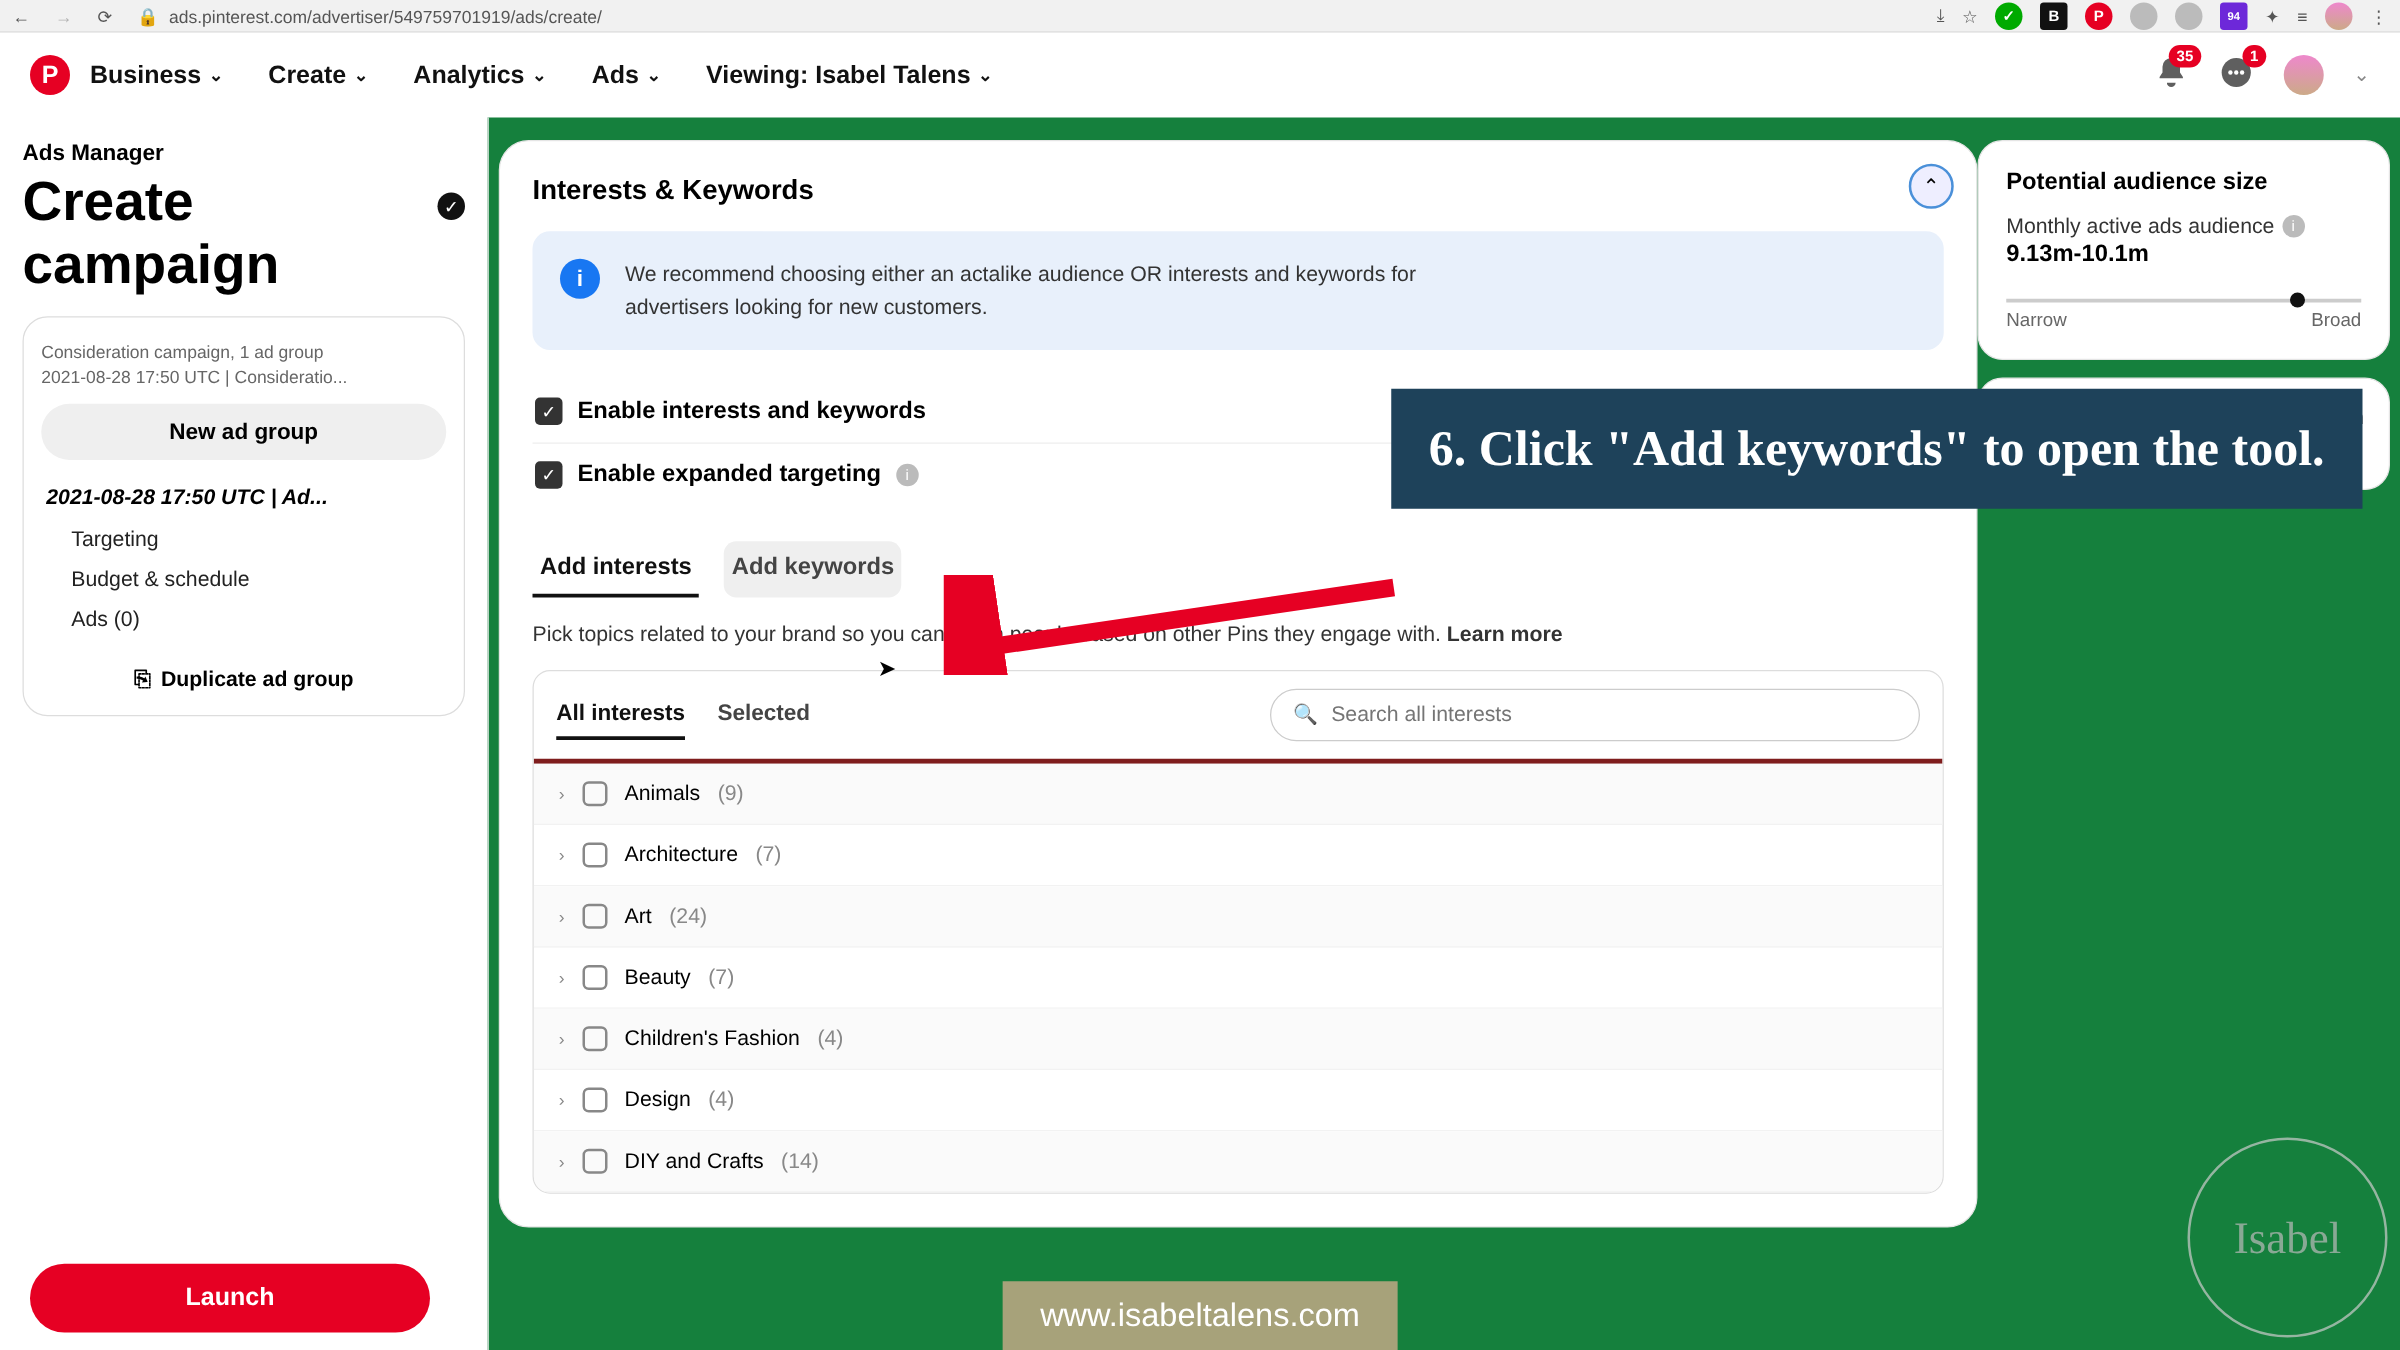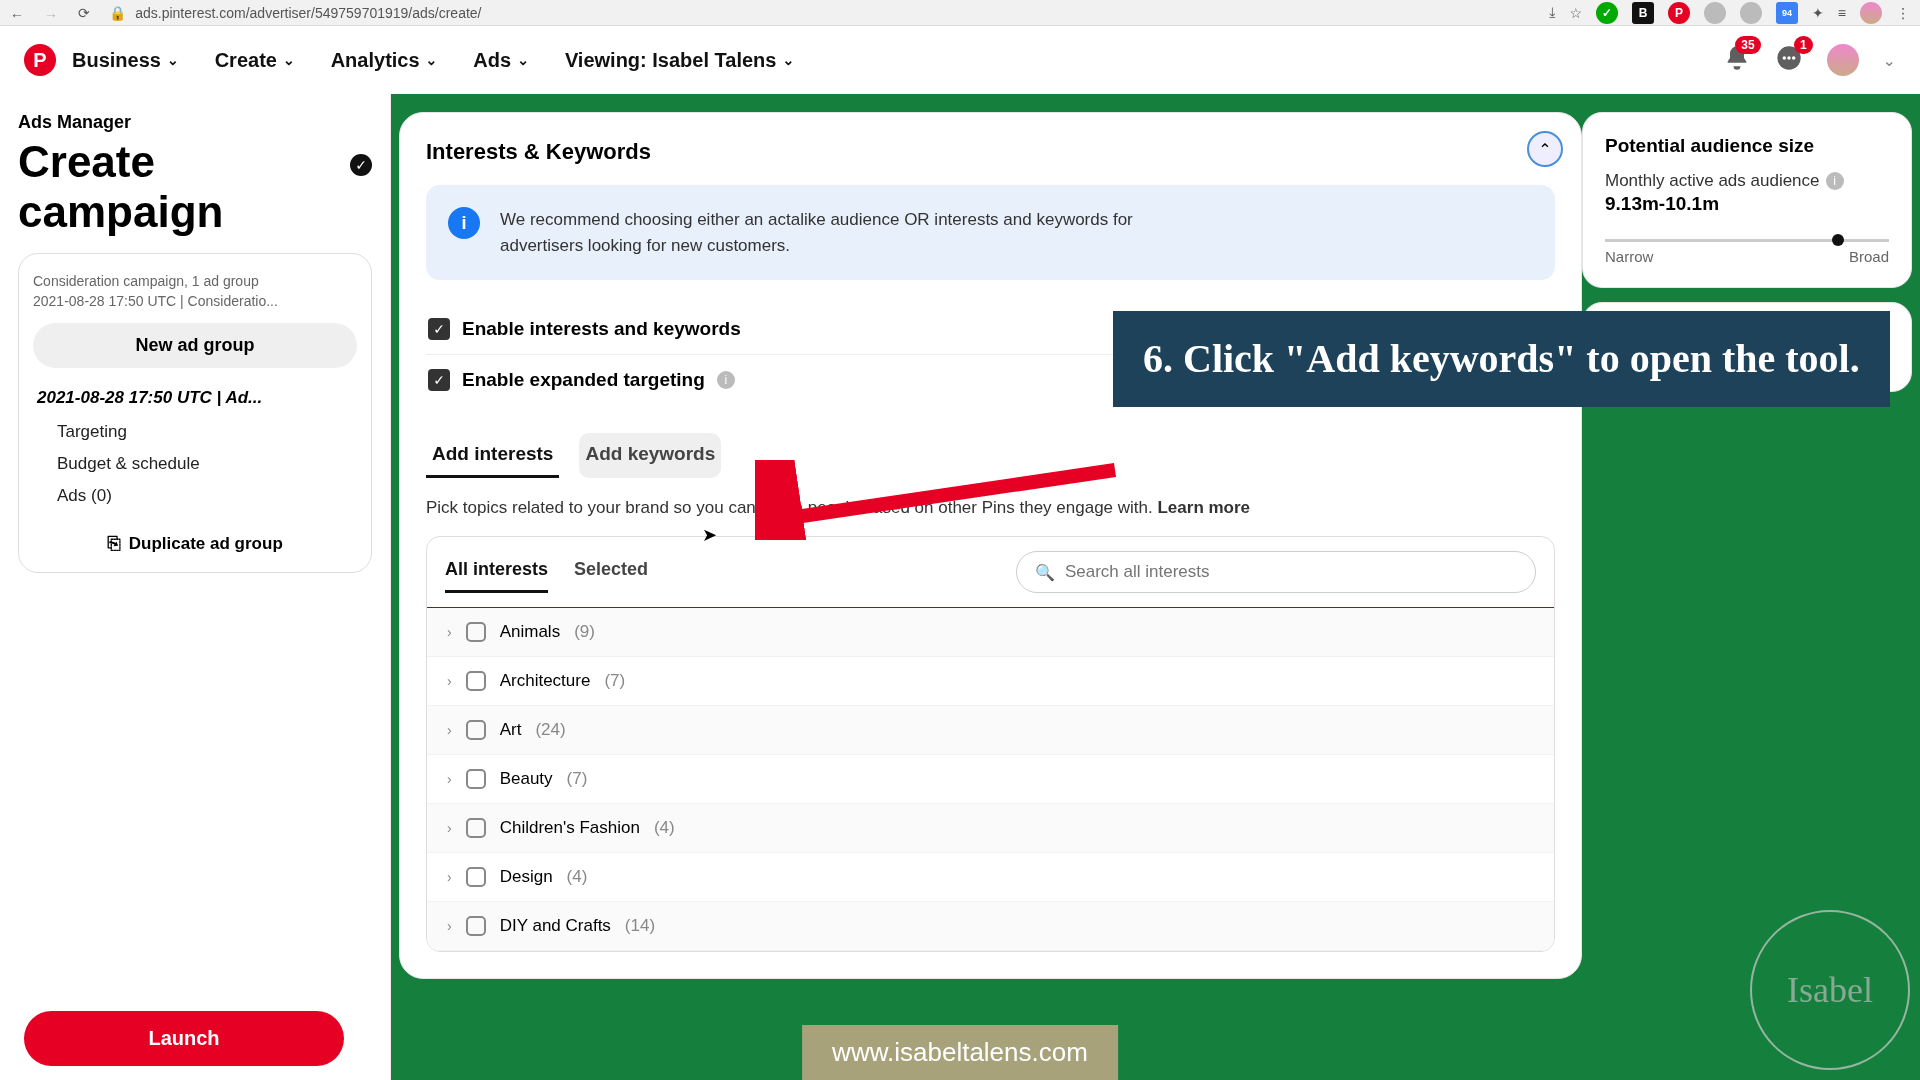--- a/index.html
+++ b/index.html
@@ -8,21 +8,21 @@
 
 .browser-bar { height: 26px; background: #f1f1f1; display: flex; align-items: center; padding: 0 10px; font-size: 14px; color: #555; border-bottom: 1px solid #ddd; }
 .browser-nav { display: flex; gap: 20px; align-items: center; }
 .browser-url { display: flex; align-items: center; gap: 8px; margin-left: 20px; }
 .browser-ext { margin-left: auto; display: flex; gap: 14px; align-items: center; }
 .ext-icon { width: 22px; height: 22px; border-radius: 50%; background: #ccc; display: inline-flex; align-items: center; justify-content: center; font-size: 12px; font-weight: bold; color: #fff; }
 .ext-green { background: #0a0; }
 .ext-black { background: #111; border-radius: 3px; }
 .ext-pin { background: #e60023; }
 .ext-gray { background: #bbb; }
-.ext-blue { background: #3b82f6; border-radius: 3px; }
+.ext-blue { background: #6d28d9; border-radius: 3px; }
 
 
 .site-header { height: 68px; display: flex; align-items: center; padding: 0 24px; }
 .logo { width: 32px; height: 32px; background: #e60023; border-radius: 50%; margin-right: 16px; display:flex; align-items:center; justify-content:center; color:#fff; font-weight:bold; font-size:20px;}
 .nav-item { font-weight: 600; font-size: 20px; color: #111; margin-right: 36px; display: flex; align-items: center; gap: 6px; cursor: pointer; }
 .chev { font-size: 14px; }
 .header-right { margin-left: auto; display: flex; align-items: center; gap: 24px; }
 .badge { position: absolute; top: -8px; right: -10px; background: #e60023; color: #fff; font-size: 12px; font-weight: bold; padding: 2px 6px; border-radius: 10px; }
 .avatar { width: 32px; height: 32px; border-radius: 50%; background: linear-gradient(#e8c,#ca8); }
 
@@ -56,21 +56,21 @@
 .help-icon { width:18px; height:18px; background:#bbb; border-radius:50%; color:#fff; font-size:12px; display:flex;align-items:center;justify-content:center;}
 
 .tabs { display: flex; gap: 20px; margin-top: 28px; }
 .tab { font-size: 19px; font-weight: 700; padding: 10px 6px; cursor: pointer; color: #444; }
 .tab.active { border-bottom: 3px solid #111; color:#111;}
 .tab.hover { background: #efefef; border-radius: 10px; }
 .desc { margin-top: 20px; font-size: 17px; color: #333; }
 .desc b { font-weight: 700; }
 
 .interest-panel { border: 1px solid #ddd; border-radius: 14px; margin-top: 18px; overflow: hidden; }
-.panel-head { display: flex; padding: 14px 18px; border-bottom: 1px solid #7f1d1d; }
+.panel-head { display: flex; align-items: center; padding: 14px 18px; border-bottom: 4px solid #7f1d1d; }
 .ptabs { display: flex; gap: 26px; }
 .ptab { font-size: 18px; font-weight: 700; padding: 8px 0; color: #444; cursor:pointer;}
 .ptab.active { border-bottom: 3px solid #111; color:#111;}
 .search-pill { margin-left: auto; border: 1px solid #ccc; border-radius: 28px; padding: 10px 18px; display:flex; align-items:center; gap:10px; width: 520px; color:#888;}
 .search-pill input { border:none; outline:none; font-size:17px; flex:1; }
 .interest-row { display: flex; align-items: center; gap: 14px; padding: 14px 20px; border-bottom: 1px solid #f2f2f2; font-size: 17px; }
 .interest-row:nth-child(odd) { background: #fafafa; }
 .expand { color: #888; font-size: 14px; }
 .ibox { width: 20px; height: 20px; border: 2px solid #888; border-radius: 5px; }
 .icount { color: #888; }

